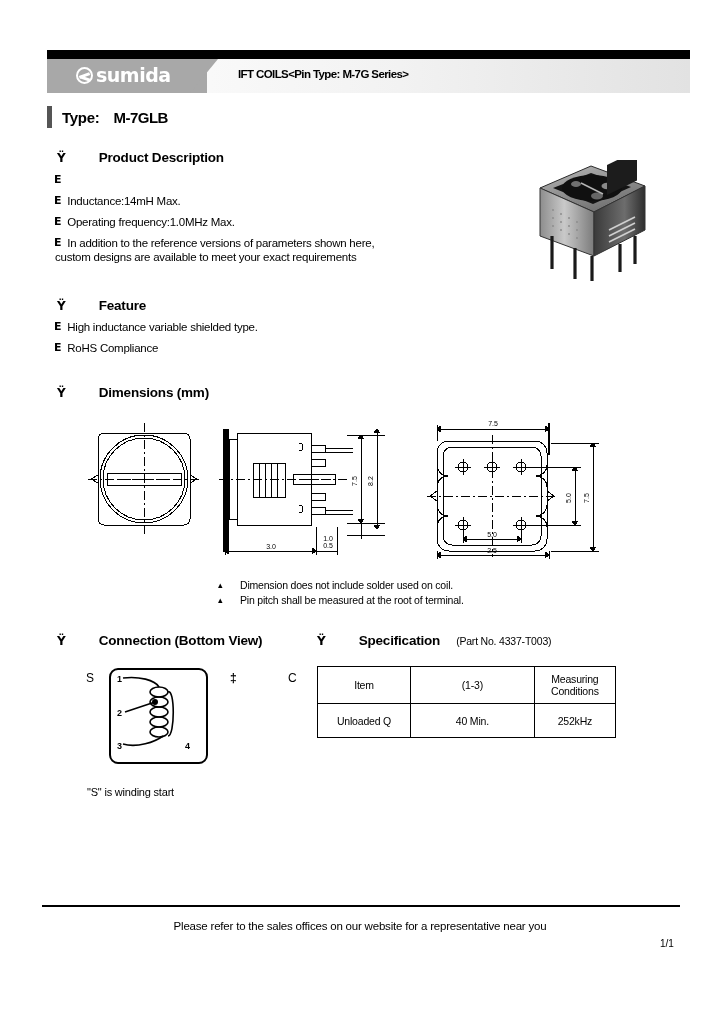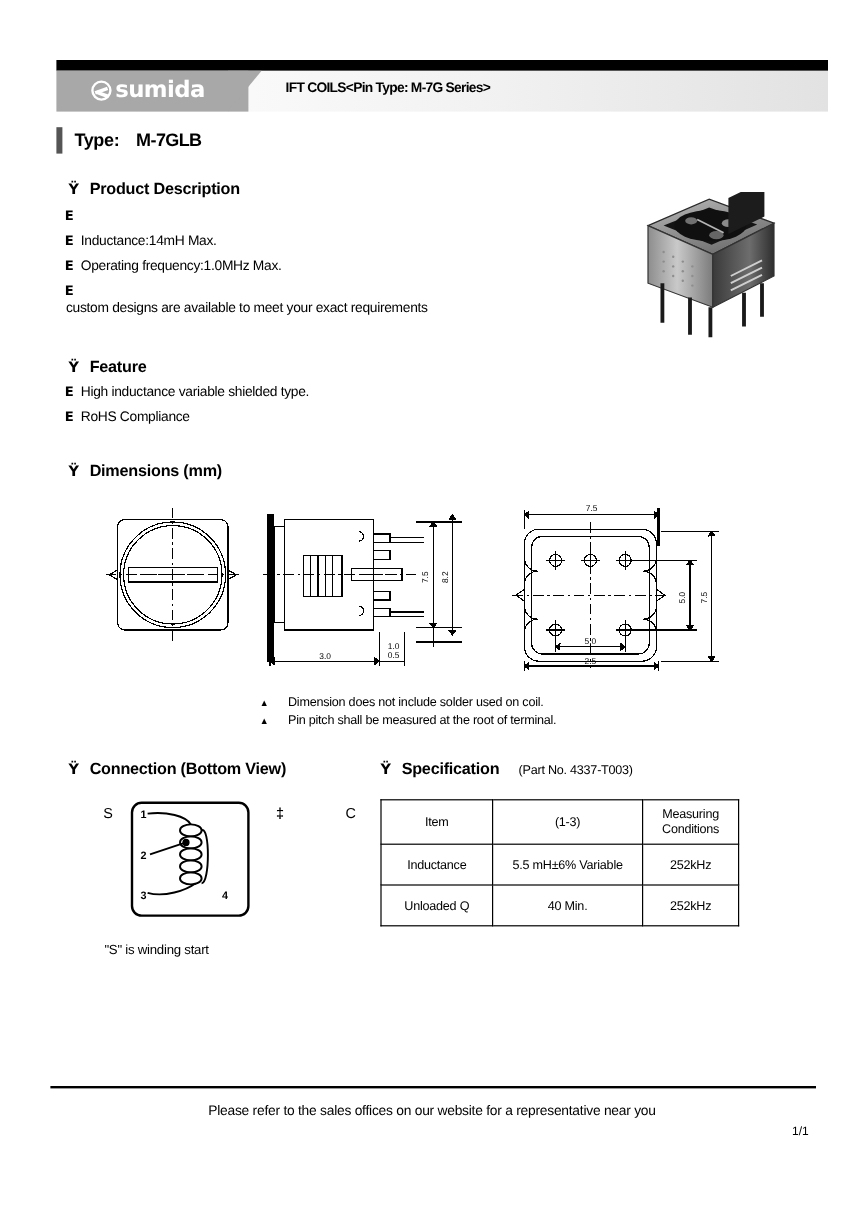--- a/index.html
+++ b/index.html
@@ -27,21 +27,21 @@
      letter-spacing:-0.6px;color:#000;}
 
   .type-row{position:absolute;left:47px;top:105px;height:24px;display:flex;align-items:center;}
   .type-tick{width:5px;height:22px;background:#555;margin-right:10px;}
   .type-label{font-size:15px;font-weight:bold;letter-spacing:-0.3px;}
   .type-value{font-size:15px;font-weight:bold;margin-left:14px;letter-spacing:-0.5px;}
 
   
   .sec{position:absolute;display:flex;align-items:baseline;}
   .sec-mark{font-size:12px;font-weight:bold;margin-right:9px;font-family:"DejaVu Sans",sans-serif;}
-  .sec-title{font-size:13.5px;font-weight:bold;letter-spacing:-0.2px;}
+  .sec-title{font-size:13.5px;font-weight:bold;letter-spacing:-0.2px;margin-left:24px;}
   .sec-sub{font-size:10.5px;margin-left:16px;letter-spacing:-0.2px;}
 
   .bullet-list{position:absolute;}
   .bl{display:flex;align-items:flex-start;margin-bottom:7px;font-size:11.5px;letter-spacing:-0.25px;line-height:14px;}
   .bl-mark{font-weight:bold;margin-right:6px;font-size:11px;font-family:"DejaVu Sans",sans-serif;}
   .bl-text2{margin-left:1px;font-size:11.5px;letter-spacing:-0.25px;line-height:15px;}
 
   
   .photo{position:absolute;left:523px;top:160px;width:137px;height:122px;}
 
@@ -114,20 +114,21 @@
     <div class="bl">
       <span class="bl-mark">E</span>
       <span>Inductance:14mH Max.</span>
     </div>
     <div class="bl">
       <span class="bl-mark">E</span>
       <span>Operating frequency:1.0MHz Max.</span>
     </div>
     <div class="bl" style="margin-bottom:0;">
       <span class="bl-mark">E</span>
+      <span>In addition to the reference versions of parameters shown here,</span>
     </div>
     <div class="bl-text2">custom designs are available to meet your exact requirements</div>
   </div>
 
   <div class="photo">
     <svg width="137" height="122" viewBox="0 0 137 122">
       <defs>
         <linearGradient id="metalL" x1="0" y1="0" x2="1" y2="0">
           <stop offset="0%" stop-color="#8d8d8d"></stop>
             <stop offset="45%" stop-color="#c9c9c9"></stop>
@@ -413,25 +414,20 @@
         <th class="c1">Item</th>
         <th class="c2">(1-3)</th>
         <th class="c3">
           <div>Measuring</div>
           <div>Conditions</div>
         </th>
       </tr>
     </thead>
     <tbody>
       <tr>
-        <td>Inductance</td>
-        <td>5.5 mH±6% Variable</td>
-        <td>252kHz</td>
-      </tr>
-      <tr>
         <td>Unloaded Q</td>
         <td>40 Min.</td>
         <td>252kHz</td>
       </tr>
     </tbody>
   </table>
 
   <div class="foot-rule"></div>
   <div class="foot-txt">Please refer to the sales offices on our website for a representative near you</div>
   <div class="foot-page">1/1</div>

